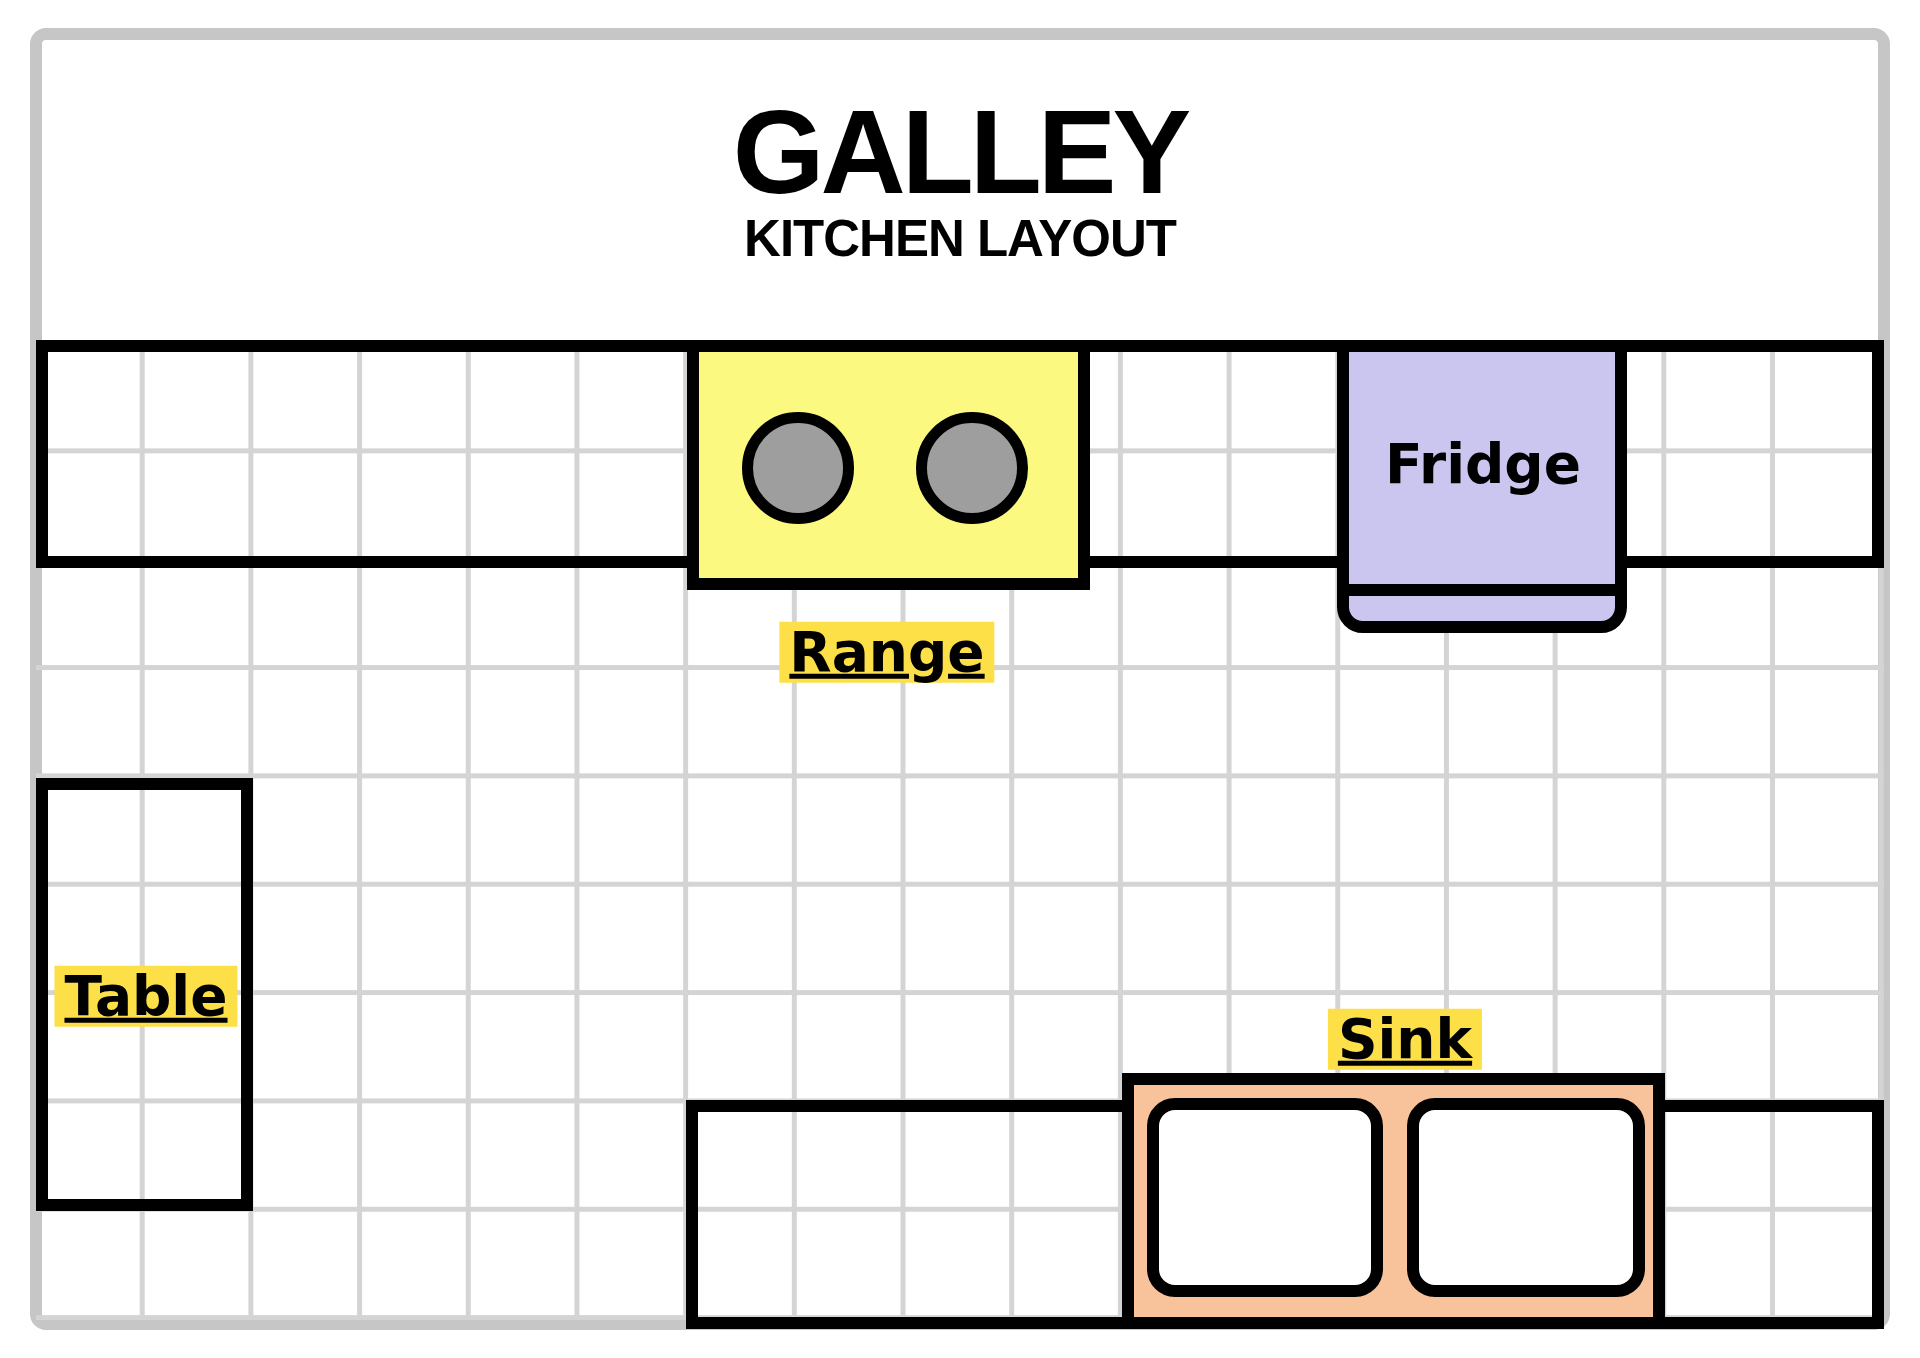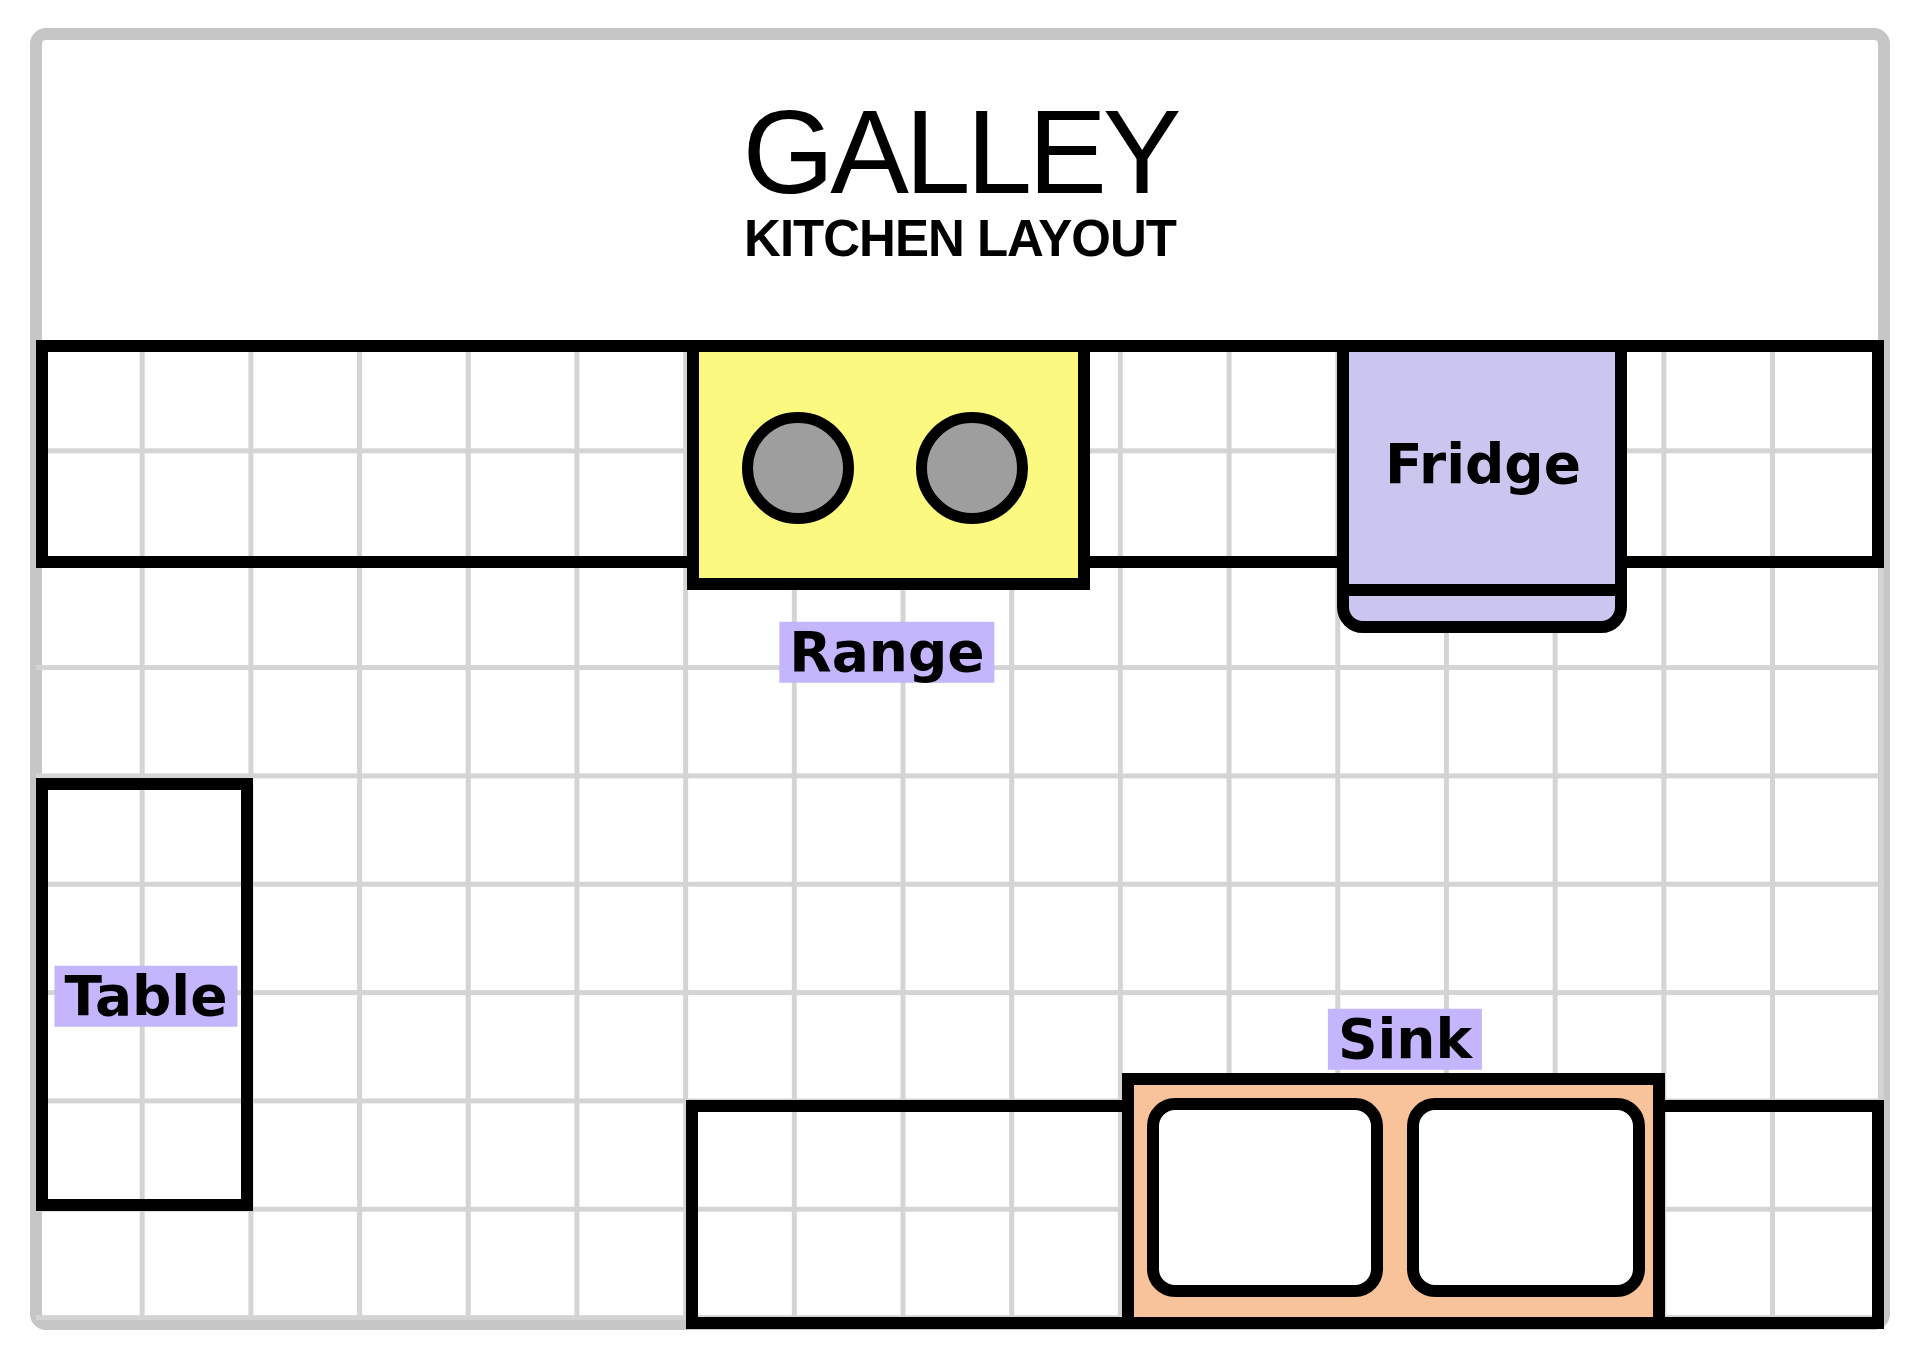--- a/index.html
+++ b/index.html
@@ -71,38 +71,38 @@
     position: absolute; box-sizing: border-box;
     top: 13px; height: 199px;
     border: 12px solid #000; border-radius: 28px;
     background: #ffffff;
   }
   .basin.left  { left: 13px;  width: 236px; }
   .basin.right { left: 273px; width: 238px; }
   .title-main {
     position: absolute; left: 0; width: 1920px; top: 92px;
     font-family: "Liberation Sans", sans-serif;
-    font-size: 118px; font-weight: 400; letter-spacing: -4px;
+    font-size: 118px; font-weight: 700; letter-spacing: -4px;
     line-height: 120px; color: #000; text-align: center;
   }
   .title-sub {
     position: absolute; left: 0; width: 1920px; top: 212px;
     font-family: Liberation Sans, sans-serif;
     font-size: 51px; font-weight: 700; letter-spacing: -1px;
     line-height: 54px; color: #000; text-align: center;
   }
 
   
   .plan-label {
     position: absolute; z-index: 6;
     font-size: 55px; font-weight: bold; color: #000;
     transform: translate(-50%, -50%);
     white-space: nowrap; line-height: 1.1;
   }
-  .plan-label.boxed { background: #c4b5fd; padding: 0 10px; }
+  .plan-label.boxed { background: #fde047; padding: 0 10px; text-decoration: underline; }
   .label-range  { left: 887px;  top: 652px; }
   .label-fridge { left: 1483px; top: 464px; }
   .label-table  { left: 146px;  top: 996px; }
   .label-sink   { left: 1405px; top: 1003px; margin-top: 36px; }
 </style>
 </head>
 <body>
 
 <div class="canvas">
 

